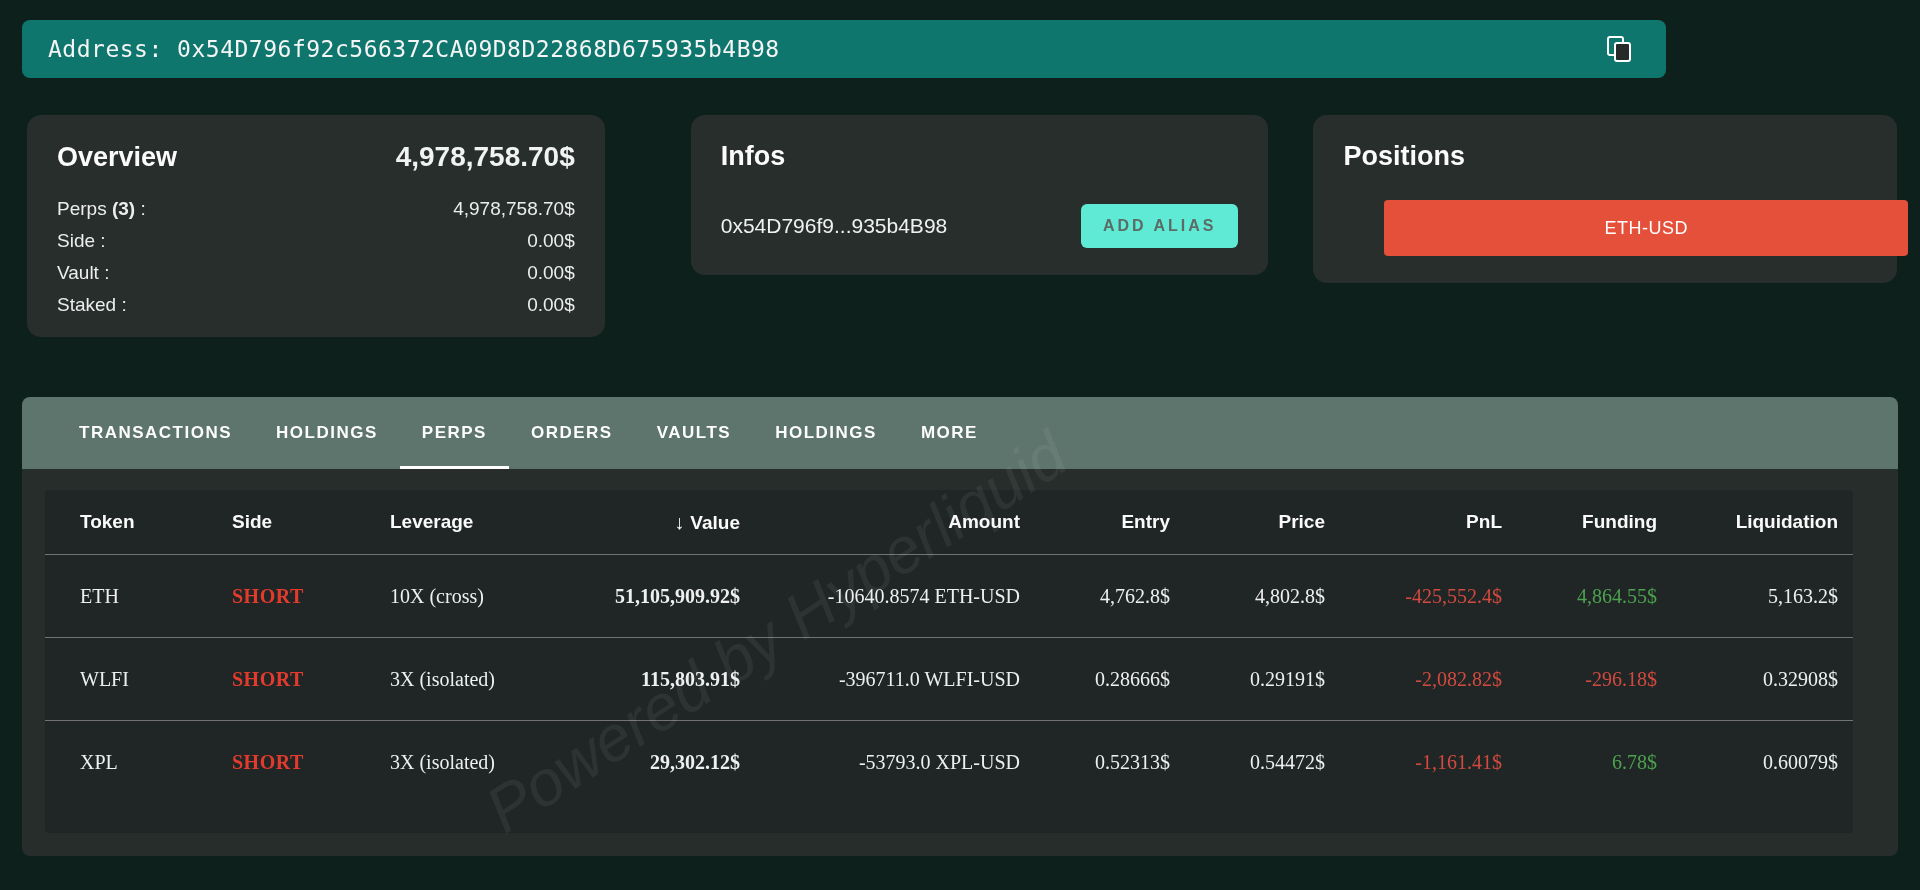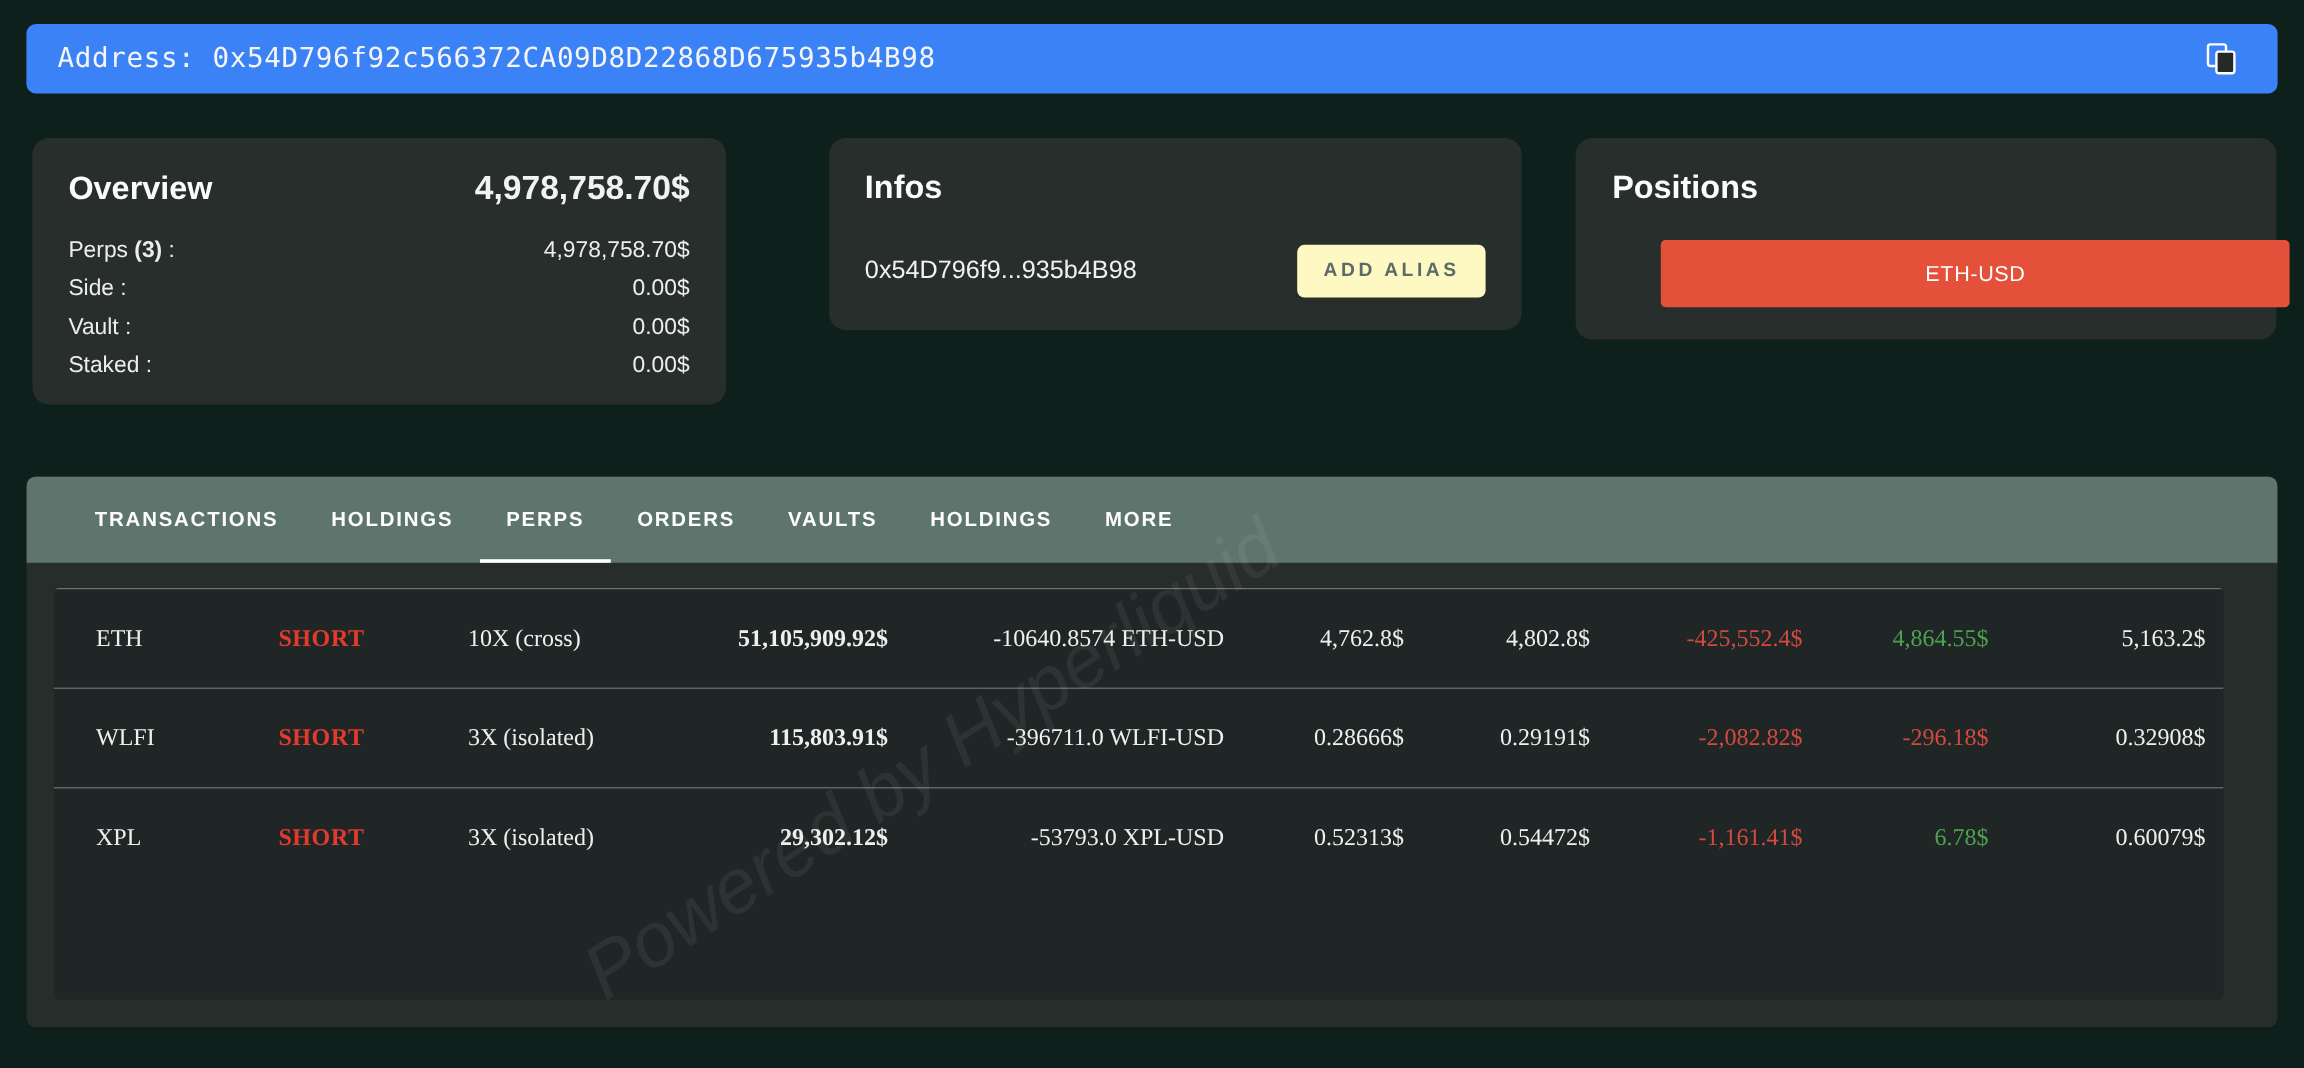--- a/index.html
+++ b/index.html
@@ -5,22 +5,22 @@
   * { margin:0; padding:0; box-sizing:border-box; }
   html,body { width:1920px; height:890px; overflow:hidden; }
   body {
     background:#0d201b;
     font-family:"Liberation Sans", sans-serif;
     color:#f1f3f2;
   }
 
   
   .address-bar {
-    position:absolute; left:22px; top:20px; width:1876px; height:58px;
-    background:#3b82f6; border-radius:8px;
+    position:absolute; left:22px; top:20px; width:1644px; height:58px;
+    background:#0f766e; border-radius:8px;
     display:flex; align-items:center; padding:13px 26px;
   }
   .address-text {
     font-family:"DejaVu Sans Mono","Liberation Mono",monospace;
     font-size:23px; color:#f5f5f5; letter-spacing:0.5px;
   }
   .copy-btn {
     margin-left:auto; width:40px; height:40px; display:flex;
     align-items:center; justify-content:center; cursor:pointer;
   }
@@ -42,21 +42,21 @@
   .card-overview { width:592px; height:222px; }
   .overview-head { display:flex; justify-content:space-between; align-items:baseline; margin-bottom:20px; }
   .overview-total { font-size:28px; font-weight:bold; }
   .ov-row { display:flex; justify-content:space-between; font-size:19px; line-height:32px; color:#eceeed; }
   .ov-row b { font-weight:bold; }
 
   .card-infos { width:592px; height:160px;margin-left:41px; }
   .infos-body { display:flex; align-items:center; justify-content:space-between; margin-top:32px; }
   .short-address { font-size:21px; color:#f0f2f1; }
   .add-alias-btn {
-    background:#fef9c3; color:#5c6b66; border:none; border-radius:6px;
+    background:#5eead4; color:#5c6b66; border:none; border-radius:6px;
     padding:13px 22px; font-size:16px; font-weight:bold; letter-spacing:3px;
     font-family:"Liberation Sans",sans-serif; cursor:pointer;
   }
 
   .card-positions { width:598px; height:168px; }
   .position-btn {
     margin-top:28px; width:100%; height:56px; border:none; border-radius:4px;
     background:#e5503a; color:#fff; font-size:18px; letter-spacing:0.5px;
     font-family:"Liberation Sans",sans-serif; cursor:pointer;margin-left:41px;
   }
@@ -165,20 +165,32 @@
     <div class="tab">HOLDINGS</div>
     <div class="tab active">PERPS</div>
     <div class="tab">ORDERS</div>
     <div class="tab">VAULTS</div>
     <div class="tab">HOLDINGS</div>
     <div class="tab">MORE</div>
   </div>
 
   <div class="table-wrap">
 
+    <div class="trow thead">
+      <div class="cell-l">Token</div>
+      <div class="cell-l">Side</div>
+      <div class="cell-l">Leverage</div>
+      <div class="cell-r"><span class="sort-icon">↓</span><span>Value</span></div>
+      <div class="cell-r">Amount</div>
+      <div class="cell-r">Entry</div>
+      <div class="cell-r">Price</div>
+      <div class="cell-r">PnL</div>
+      <div class="cell-r">Funding</div>
+      <div class="cell-r">Liquidation</div>
+    </div>
 
     <div class="trow tbody-row">
       <div class="cell-l">ETH</div>
       <div class="cell-l side-short">SHORT</div>
       <div class="cell-l">10X (cross)</div>
       <div class="cell-r val-bold">51,105,909.92$</div>
       <div class="cell-r">-10640.8574 ETH-USD</div>
       <div class="cell-r">4,762.8$</div>
       <div class="cell-r">4,802.8$</div>
       <div class="cell-r neg">-425,552.4$</div>

